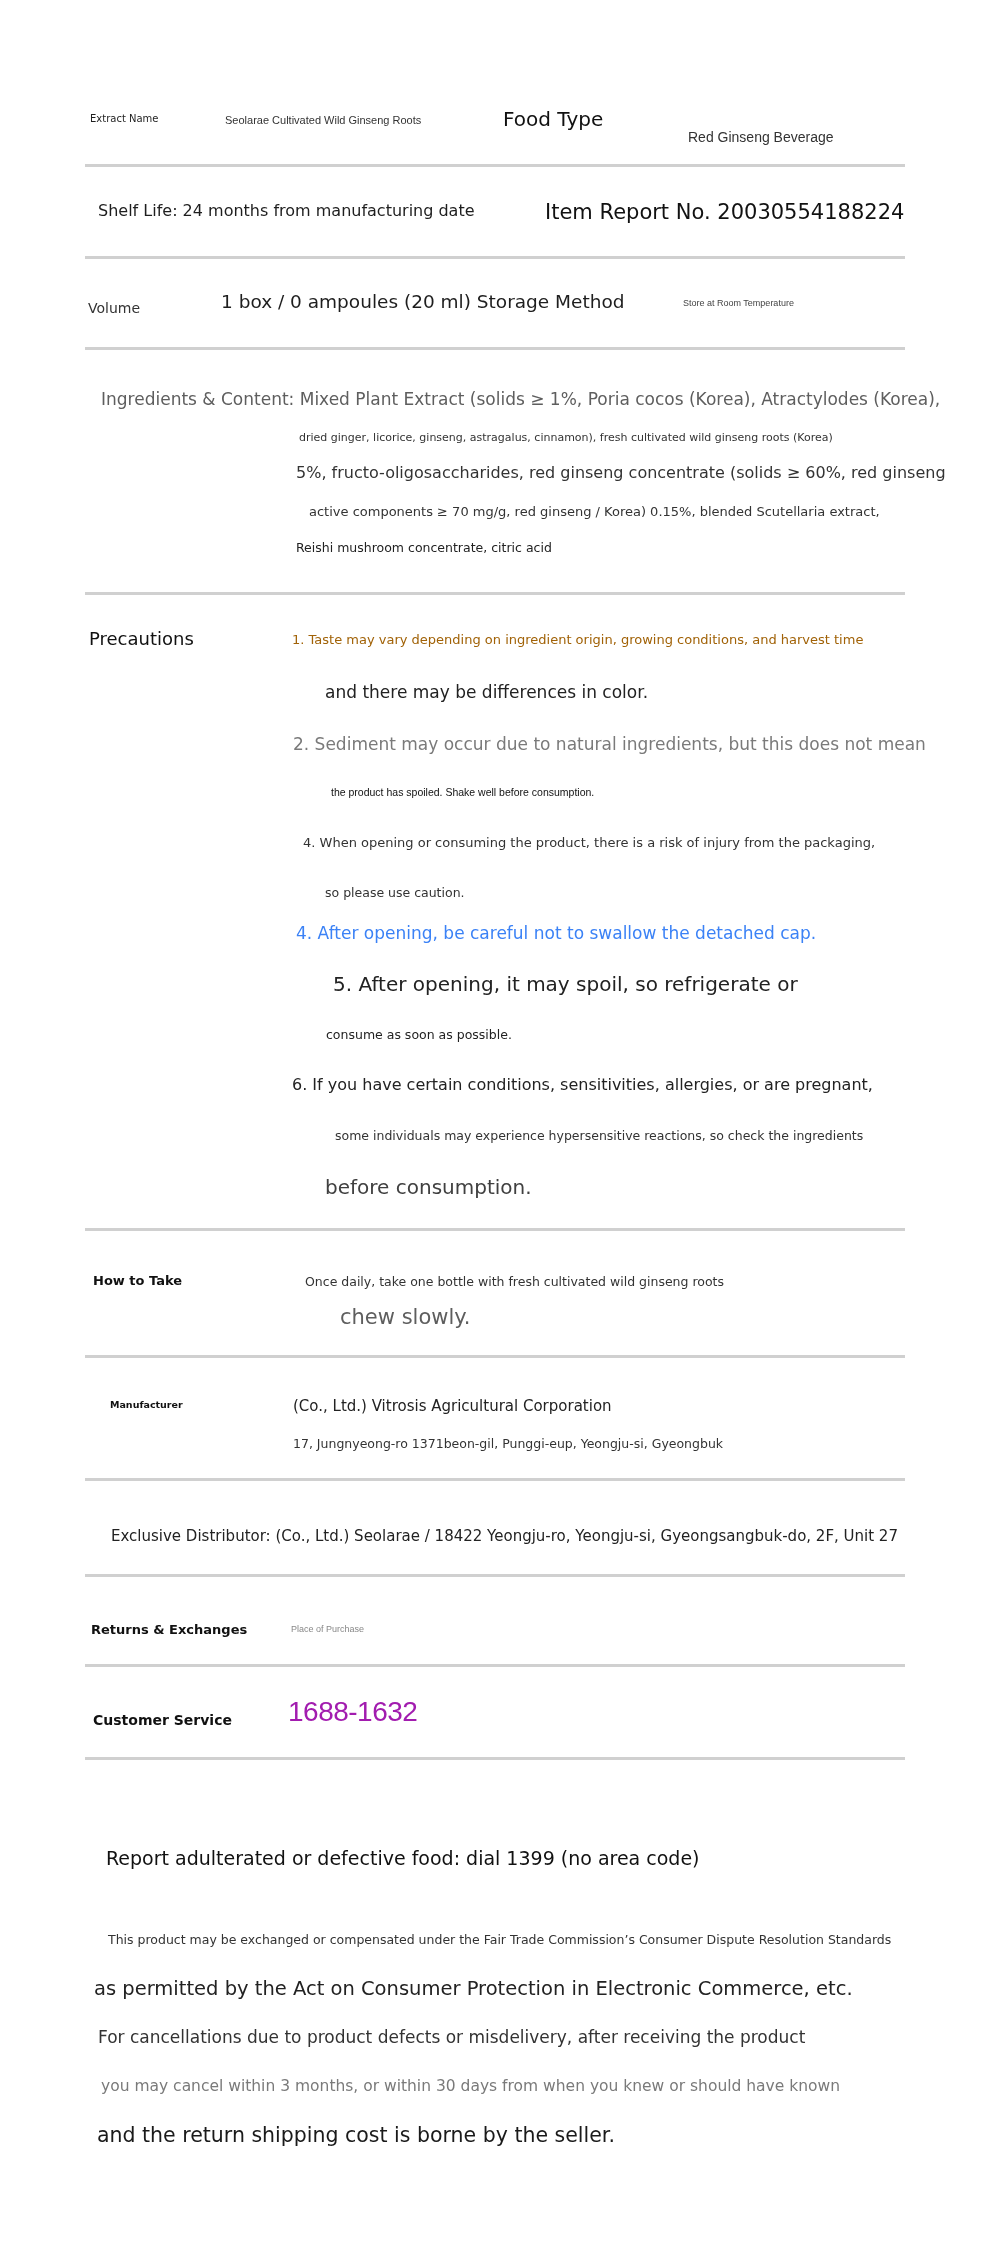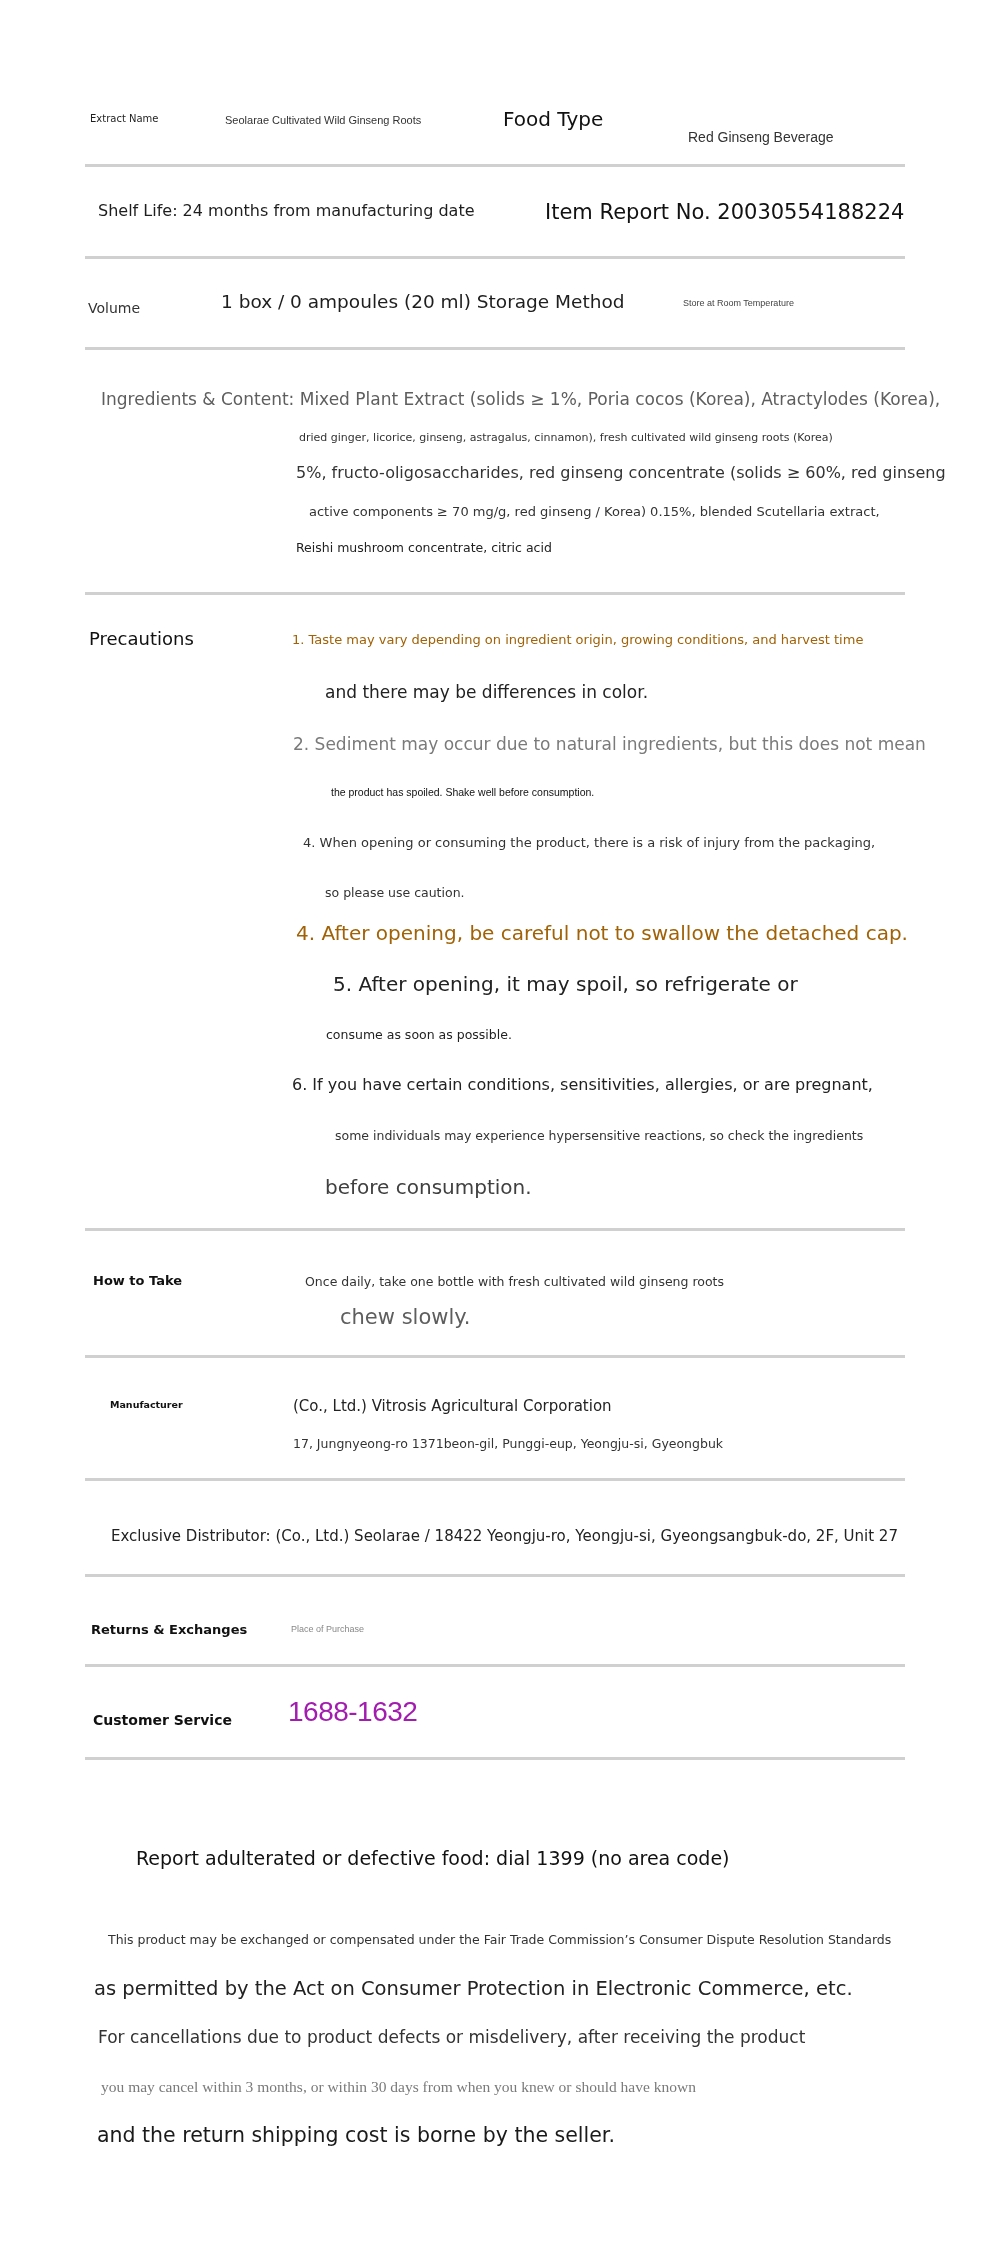--- a/index.html
+++ b/index.html
@@ -38,21 +38,21 @@
 <div class="t" style="left:296px;top:548px;font-size:12.5px;color:#222;">Reishi mushroom concentrate, citric acid</div>
 <div class="hr" style="top:592px;"></div>
 
 <div class="t blk" style="left:89px;top:639px;font-size:18px;">Precautions</div>
 <div class="t" style="left:292px;top:639px;font-size:13px;color:#a16207;">1. Taste may vary depending on ingredient origin, growing conditions, and harvest time</div>
 <div class="t" style="left:325px;top:692px;font-size:17px;color:#222;">and there may be differences in color.</div>
 <div class="t lgray" style="left:293px;top:744px;font-size:17px;">2. Sediment may occur due to natural ingredients, but this does not mean</div>
 <div class="t narrow" style="left:331px;top:792px;font-size:10.5px;color:#111;">the product has spoiled. Shake well before consumption.</div>
 <div class="t" style="left:303px;top:842px;font-size:13px;color:#333;">4. When opening or consuming the product, there is a risk of injury from the packaging,</div>
 <div class="t" style="left:325px;top:893px;font-size:12.5px;color:#333;">so please use caution.</div>
-<div class="t" style="left:296px;top:933px;font-size:20px;color:#a16207;">4. After opening, be careful not to swallow the detached cap.</div>
+<div class="t" style="left:296px;top:933px;font-size:17px;color:#3b82f6;">4. After opening, be careful not to swallow the detached cap.</div>
 <div class="t" style="left:333px;top:984px;font-size:20px;color:#222;">5. After opening, it may spoil, so refrigerate or</div>
 <div class="t" style="left:326px;top:1035px;font-size:12.5px;color:#222;">consume as soon as possible.</div>
 <div class="t" style="left:292px;top:1085px;font-size:16px;color:#222;">6. If you have certain conditions, sensitivities, allergies, or are pregnant,</div>
 <div class="t" style="left:335px;top:1136px;font-size:12.5px;color:#333;">some individuals may experience hypersensitive reactions, so check the ingredients</div>
 <div class="t" style="left:325px;top:1187px;font-size:20px;color:#404040;">before consumption.</div>
 <div class="hr" style="top:1228px;"></div>
 
 <div class="t bold blk" style="left:93px;top:1280px;font-size:13px;">How to Take</div>
 <div class="t" style="left:305px;top:1282px;font-size:12.5px;color:#333;">Once daily, take one bottle with fresh cultivated wild ginseng roots</div>
 <div class="t gray" style="left:340px;top:1317px;font-size:21px;">chew slowly.</div>
@@ -67,18 +67,18 @@
 <div class="hr" style="top:1574px;"></div>
 
 <div class="t bold blk" style="left:91px;top:1629px;font-size:13px;">Returns &amp; Exchanges</div>
 <div class="t narrow" style="left:291px;top:1629px;font-size:9px;color:#888;">Place of Purchase</div>
 <div class="hr" style="top:1664px;"></div>
 
 <div class="t bold blk" style="left:93px;top:1720px;font-size:14px;">Customer Service</div>
 <div class="t" style="left:288px;top:1712px;font-size:28px;color:#a21caf;font-family:'Liberation Sans',sans-serif;letter-spacing:-0.5px;">1688-1632</div>
 <div class="hr" style="top:1757px;"></div>
 
-<div class="t blk" style="left:106px;top:1858px;font-size:19px;margin-left:30px;">Report adulterated or defective food: dial 1399 (no area code)</div>
+<div class="t blk" style="left:106px;top:1858px;font-size:19px;">Report adulterated or defective food: dial 1399 (no area code)</div>
 <div class="t" style="left:108px;top:1940px;font-size:12.5px;color:#333;">This product may be exchanged or compensated under the Fair Trade Commission’s Consumer Dispute Resolution Standards</div>
 <div class="t" style="left:94px;top:1989px;font-size:19.5px;color:#222;">as permitted by the Act on Consumer Protection in Electronic Commerce, etc.</div>
 <div class="t" style="left:98px;top:2037px;font-size:17px;color:#333;">For cancellations due to product defects or misdelivery, after receiving the product</div>
-<div class="t lgray" style="left:101px;top:2087px;font-size:15.5px;font-family:Liberation Serif, serif;">you may cancel within 3 months, or within 30 days from when you knew or should have known</div>
+<div class="t lgray" style="left:101px;top:2087px;font-size:15.5px;">you may cancel within 3 months, or within 30 days from when you knew or should have known</div>
 <div class="t" style="left:97px;top:2135px;font-size:20.5px;color:#1a1a1a;">and the return shipping cost is borne by the seller.</div>
 
 </body></html>

